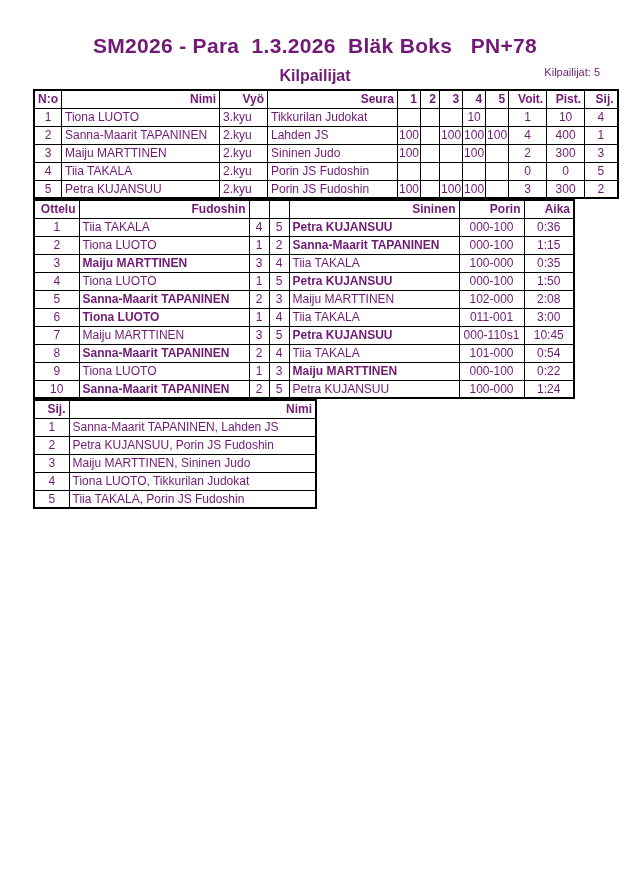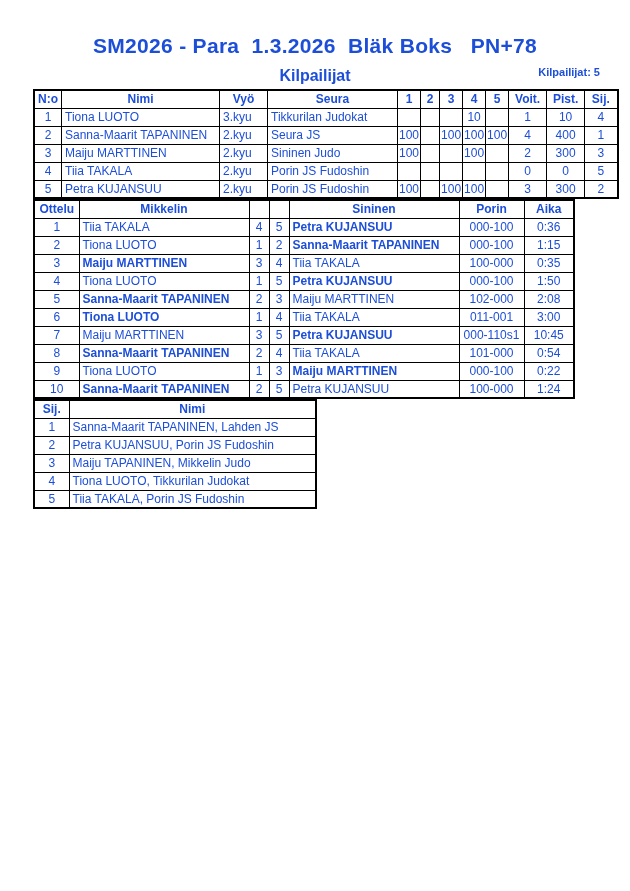--- a/index.html
+++ b/index.html
@@ -1,39 +1,39 @@
 <!DOCTYPE html>
 <html><head>
 <meta charset="utf-8">
 <style>
   * { box-sizing: border-box; }
   html,body { margin:0; padding:0; background:#fff; }
   .page {
     width:630px; height:891px; background:#ffffff; position:relative;
-    font-family:"Liberation Sans","DejaVu Sans",sans-serif; color:#1d4ed8;
+    font-family:"Liberation Sans","DejaVu Sans",sans-serif; color:#701a75;
     overflow:hidden;
   }
   .title {
     padding-top:34px; text-align:center; font-size:21px; font-weight:bold;
     white-space:pre; letter-spacing:0.3px;
   }
-  .count { position:absolute; top:66px; right:30px; font-size:11px;font-weight:bold; }
+  .count { position:absolute; top:66px; right:30px; font-size:11px; }
   .section-heading { font-weight:bold; font-size:16px; text-align:center; }
   #h-kilpailijat { width:564px; margin:9px 0 4px 33px; }
   #h-ottelut     { width:540px; margin:17px 0 4px 33px; }
   #h-tulokset    { width:282px; margin:20px 0 4px 33px; }
   table {
     border-collapse:collapse; table-layout:fixed; margin-left:33px;
     border:2px solid #000; background:#fff;
   }
   th,td {
     border:1px solid #000; font-size:12px; height:18px; padding:0 3px;
     white-space:nowrap; overflow:hidden; text-align:left;
   }
-  th { font-weight:bold; text-align:center; }
+  th { font-weight:bold; text-align:right; }
   td.c { text-align:center; padding:0 1px; }
   .bold { font-weight:bold; }
 </style>
 </head>
 <body>
 
 <div class="page">
 
   <div class="title">SM2026 - Para  1.3.2026  Bläk Boks   PN+78</div>
   <div class="count">Kilpailijat: 5</div>
@@ -81,21 +81,21 @@
       <td class="c">10</td>
       <td class="c"></td>
       <td class="c">1</td>
       <td class="c">10</td>
       <td class="c">4</td>
     </tr>
     <tr>
       <td class="c">2</td>
       <td>Sanna-Maarit TAPANINEN</td>
       <td>2.kyu</td>
-      <td>Seura JS</td>
+      <td>Lahden JS</td>
       <td class="c">100</td>
       <td class="c"></td>
       <td class="c">100</td>
       <td class="c">100</td>
       <td class="c">100</td>
       <td class="c">4</td>
       <td class="c">400</td>
       <td class="c">1</td>
     </tr>
     <tr>
@@ -150,21 +150,21 @@
         <col style="width:170px">
         <col style="width:20px">
         <col style="width:20px">
       <col style="width:170px">
         <col style="width:65px">
         <col style="width:50px">
     </colgroup>
     <tbody>
         <tr>
       <th>Ottelu</th>
-      <th>Mikkelin</th>
+      <th>Fudoshin</th>
       <th></th>
       <th></th>
       <th>Sininen</th>
       <th>Porin</th>
       <th>Aika</th>
     </tr>
     <tr>
       <td class="c">1</td>
       <td class="white-name">Tiia TAKALA</td>
       <td class="c">4</td>
@@ -271,21 +271,21 @@
     <tr>
       <td class="c">1</td>
       <td>Sanna-Maarit TAPANINEN, Lahden JS</td>
     </tr>
     <tr>
       <td class="c">2</td>
       <td>Petra KUJANSUU, Porin JS Fudoshin</td>
     </tr>
     <tr>
       <td class="c">3</td>
-      <td>Maiju TAPANINEN, Mikkelin Judo</td>
+      <td>Maiju MARTTINEN, Sininen Judo</td>
     </tr>
     <tr>
       <td class="c">4</td>
       <td>Tiona LUOTO, Tikkurilan Judokat</td>
     </tr>
     <tr>
       <td class="c">5</td>
       <td>Tiia TAKALA, Porin JS Fudoshin</td>
     </tr>
   </tbody>

